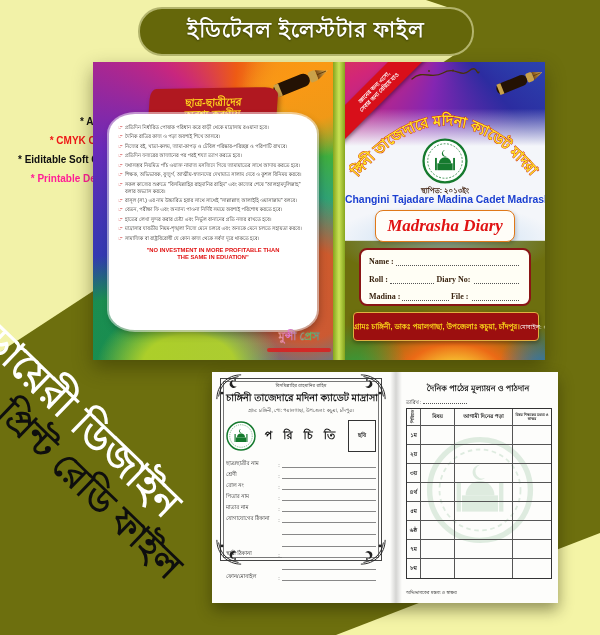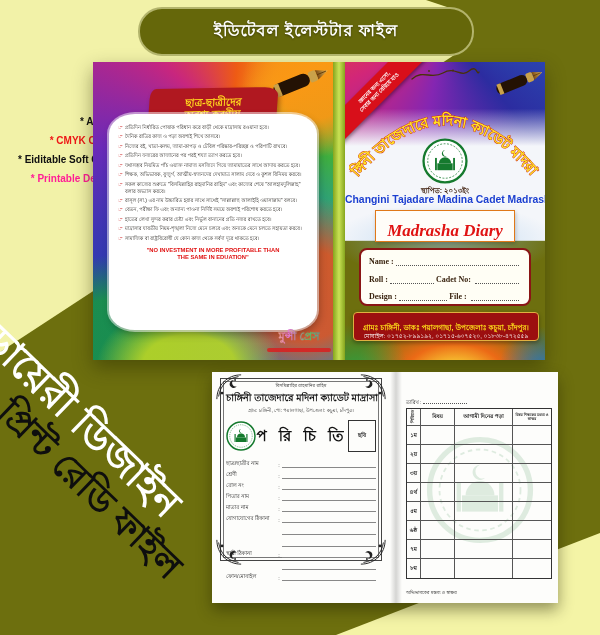--- a/index.html
+++ b/index.html
@@ -6,21 +6,21 @@
   .canvas{position:relative;width:600px;height:635px;overflow:hidden;
     background:#6d6f0e;font-family:"Liberation Sans",sans-serif;}
   .bg-pale-top{position:absolute;inset:0;background:#f2f2a8;
     clip-path:polygon(0 0,426px 0,450px 8px,464px 24px,468px 46px,0 352px);}
   .bg-pale-bottom{position:absolute;inset:0;background:#f4f4a6;
     clip-path:polygon(600px 533px,600px 635px,336px 635px);}
   
   .top-banner{position:absolute;left:138px;top:7px;width:332px;height:45px;z-index:6;
     background:#65670a;border:2px solid rgba(244,244,190,.55);border-radius:24px;
     display:flex;align-items:center;justify-content:center;}
-  .top-banner span{color:#fff;font-size:16px;font-weight:700;letter-spacing:1px;
+  .top-banner span{color:#fff;font-size:21px;font-weight:700;letter-spacing:1px;
     text-shadow:0 1px 2px rgba(0,0,0,.4);text-align:center;}
   
   .features{position:absolute;left:18px;top:112px;z-index:3;}
   .features div{font-size:10px;font-weight:700;line-height:19px;white-space:nowrap;text-align:right;}
   
   .promo{position:absolute;left:2px;top:316px;z-index:2;transform:rotate(44deg);
     transform-origin:0 0;width:420px;}
   .promo .l1{font-size:40px;font-weight:800;color:#fff;white-space:nowrap;line-height:1;}
   .promo .l2{font-size:36px;font-weight:800;color:#0e0e0e;white-space:nowrap;line-height:1;
     margin:6px 0 0 64px;}
@@ -75,34 +75,34 @@
   .corner-ribbon span{color:#fff;font-size:5.6px;font-weight:700;line-height:7px;white-space:nowrap;}
   .callig{position:absolute;left:50%;top:5px;transform:translateX(-50%);}
   .arch-wrap{position:absolute;left:4px;top:24px;width:192px;height:96px;}
   .arch-wrap text{font-family:"Liberation Sans",sans-serif;font-weight:700;paint-order:stroke;}
   .cover-logo{position:absolute;left:50%;top:76px;transform:translateX(-50%);width:46px;height:46px;z-index:2;}
   .established{position:absolute;left:0;right:0;top:123px;text-align:center;font-size:7px;
     font-weight:700;color:#3a1a08;}
   .eng-name{position:absolute;left:0;right:0;top:132px;text-align:center;font-size:10.4px;
     font-weight:800;color:#1b3fd0;text-shadow:0 1px 0 rgba(255,255,255,.8);white-space:nowrap;}
   .diary-box{position:absolute;left:50%;top:148px;transform:translateX(-50%);width:138px;height:30px;
-    background:#fffdf8;border:1.6px solid #e07818;border-radius:0;display:flex;align-items:flex-end;
+    background:#fffdf8;border:1.6px solid #e07818;border-radius:8px;display:flex;align-items:center;
     justify-content:center;box-shadow:1px 2px 4px rgba(0,0,0,.2);}
   .diary-box span{font-family:"Liberation Serif",serif;font-style:italic;font-weight:700;
     font-size:17px;color:#e01212;}
   .name-box{position:absolute;left:14px;top:186px;width:172px;height:58px;background:#fffef5;
     border:2px solid #8a1515;border-radius:8px;box-sizing:border-box;padding:2px 8px 3px;
     display:flex;flex-direction:column;justify-content:space-between;}
   .nrow{display:flex;align-items:flex-end;font-family:"Liberation Serif",serif;font-weight:700;
     font-size:8px;color:#3a2410;height:14px;}
   .nrow .nlab{margin-right:2px;white-space:nowrap;}
   .nleader{flex:1;border-bottom:1.3px dotted #555;margin:0 2px;height:8px;}
   .addr-banner{position:absolute;left:8px;top:250px;width:184px;height:27px;background:#9c0f0f;
-    border:1px solid #e0b040;border-radius:4px;display:flex;flex-direction:column;align-items:center;
-    justify-content:flex-end;box-shadow:0 2px 4px rgba(0,0,0,.35);}
+    border:1px solid #e0b040;border-radius:4px;display:flex;flex-direction:row;align-items:center;
+    justify-content:flex-start;box-shadow:0 2px 4px rgba(0,0,0,.35);}
   .addr-banner .a1{color:#ffe01a;font-size:7.2px;font-weight:700;white-space:nowrap;line-height:9px;}
   .addr-banner .a2{color:#fff;font-size:6px;white-space:nowrap;line-height:8px;}
   
   .spread2{position:absolute;left:212px;top:372px;width:346px;height:231px;z-index:5;
     background:#fdfdfb;box-shadow:0 7px 14px rgba(30,30,0,.45);}
   .fold{position:absolute;left:178px;top:0;width:12px;height:100%;
     background:linear-gradient(to right,rgba(0,0,0,0),rgba(0,0,0,.16),rgba(0,0,0,0));}
   
   .form-page{position:absolute;left:0;top:0;width:180px;height:197px;}
   .frame{position:absolute;inset:6px 10px 8px 8px;border:1.2px solid #444;}
@@ -111,21 +111,21 @@
   .c-tl{left:4px;top:2px;}
   .c-tr{right:6px;top:2px;transform:scaleX(-1);}
   .c-bl{left:4px;bottom:4px;transform:scaleY(-1);}
   .c-br{right:6px;bottom:4px;transform:scale(-1,-1);}
   .form-inner{position:absolute;inset:10px 16px 12px 14px;}
   .bismillah{text-align:center;font-size:4.6px;color:#222;}
   .form-title{text-align:center;font-size:9.6px;font-weight:800;color:#111;margin-top:1px;white-space:nowrap;}
   .form-sub{text-align:center;font-size:4.8px;color:#222;margin-top:1px;}
   .id-row{display:flex;align-items:center;justify-content:space-between;margin-top:5px;height:32px;}
   .form-logo{width:30px;height:30px;}
-  .porichiti{font-size:15px;font-weight:800;letter-spacing:4px;color:#111;}
+  .porichiti{font-size:11px;font-weight:800;letter-spacing:4px;color:#111;}
   .photo-box{width:26px;height:30px;border:1px solid #333;display:flex;align-items:center;
     justify-content:center;font-size:5.5px;font-weight:700;color:#111;}
   .f-fields{margin-top:5px;}
   .f-row{display:flex;align-items:flex-end;height:11px;}
   .f-lab{flex:0 0 50px;font-size:5.4px;color:#222;white-space:nowrap;}
   .f-colon{flex:0 0 6px;font-size:5.4px;color:#222;text-align:center;}
   .f-line{flex:1;border-bottom:0.9px solid #888;height:8px;}
   .f-extra{height:11px;margin-left:56px;border-bottom:0.9px solid #888;}
   
   .eval-page{position:absolute;left:186px;top:0;width:160px;height:231px;}
@@ -307,25 +307,25 @@
       <div class="name-box">
         <div class="nrow">
           <span class="nlab">Name</span>
             <span>:</span>
           <span class="nleader"></span>
         </div>
         <div class="nrow">
           <span class="nlab">Roll</span>
             <span>:</span>
           <span class="nleader"></span>
-          <span class="nlab">Cadet No:</span>
+          <span class="nlab">Diary No:</span>
           <span class="nleader"></span>
         </div>
         <div class="nrow">
-          <span class="nlab">Design</span>
+          <span class="nlab">Madina</span>
             <span>:</span>
           <span class="nleader"></span>
           <span class="nlab">File :</span>
           <span class="nleader"></span>
         </div>
       </div>
       <div class="addr-banner">
         <div class="a1">গ্রামঃ চাঙ্গিনী, ডাকঃ পয়ালগাছা, উপজেলাঃ কচুয়া, চাঁদপুর।</div>
         <div class="a2">মোবাইল: ০১৭৫২-৮৯৯১৯২, ০১৭১৫-৬০৭৫২০, ০১৮৩৮-৪৭২৫৫৯</div>
       </div>
@@ -441,20 +441,21 @@
           <svg viewBox="0 0 60 60">
             <circle cx="30" cy="30" r="28" fill="#ffffff" stroke="#157a2e" stroke-width="3"></circle>
             <circle cx="30" cy="30" r="22.5" fill="none" stroke="#157a2e" stroke-width="1" stroke-dasharray="2.5 2"></circle>
             <rect x="20" y="33" width="20" height="9" fill="#157a2e"></rect>
             <path d="M22 33 a8 8 0 0 1 16 0 z" fill="#157a2e"></path>
             <rect x="17" y="26" width="2.4" height="16" fill="#157a2e"></rect>
             <rect x="40.6" y="26" width="2.4" height="16" fill="#157a2e"></rect>
             <path d="M30 16 a4.2 4.2 0 1 0 2.8 7.4 a3.4 3.4 0 1 1 -2.8 -7.4" fill="#157a2e"></path>
           </svg>
         </div>
+      <div class="eval-title">দৈনিক পাঠের মূল্যায়ন ও পাঠদান</div>
       <div class="eval-date">
         <span>তারিখ :</span>
         <span class="dotline"></span>
       </div>
       <div class="eval-table">
           <div class="cell h vertical">
             <span>পিরিয়ড</span>
           </div>
           <div class="cell h">বিষয়</div>
           <div class="cell h">আগামী দিনের পড়া</div>

